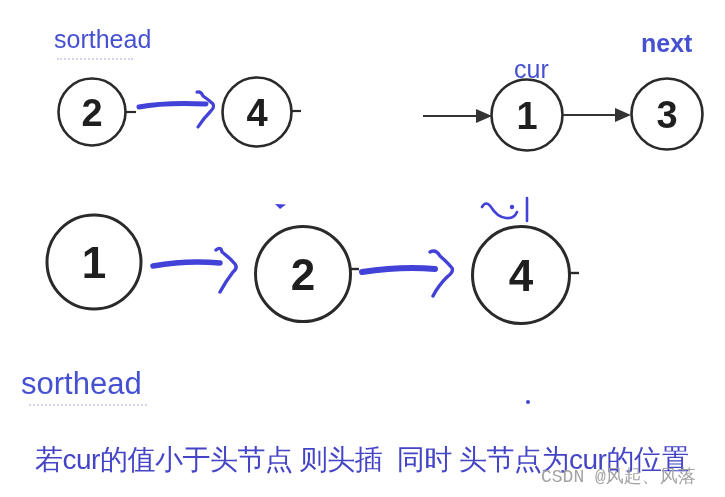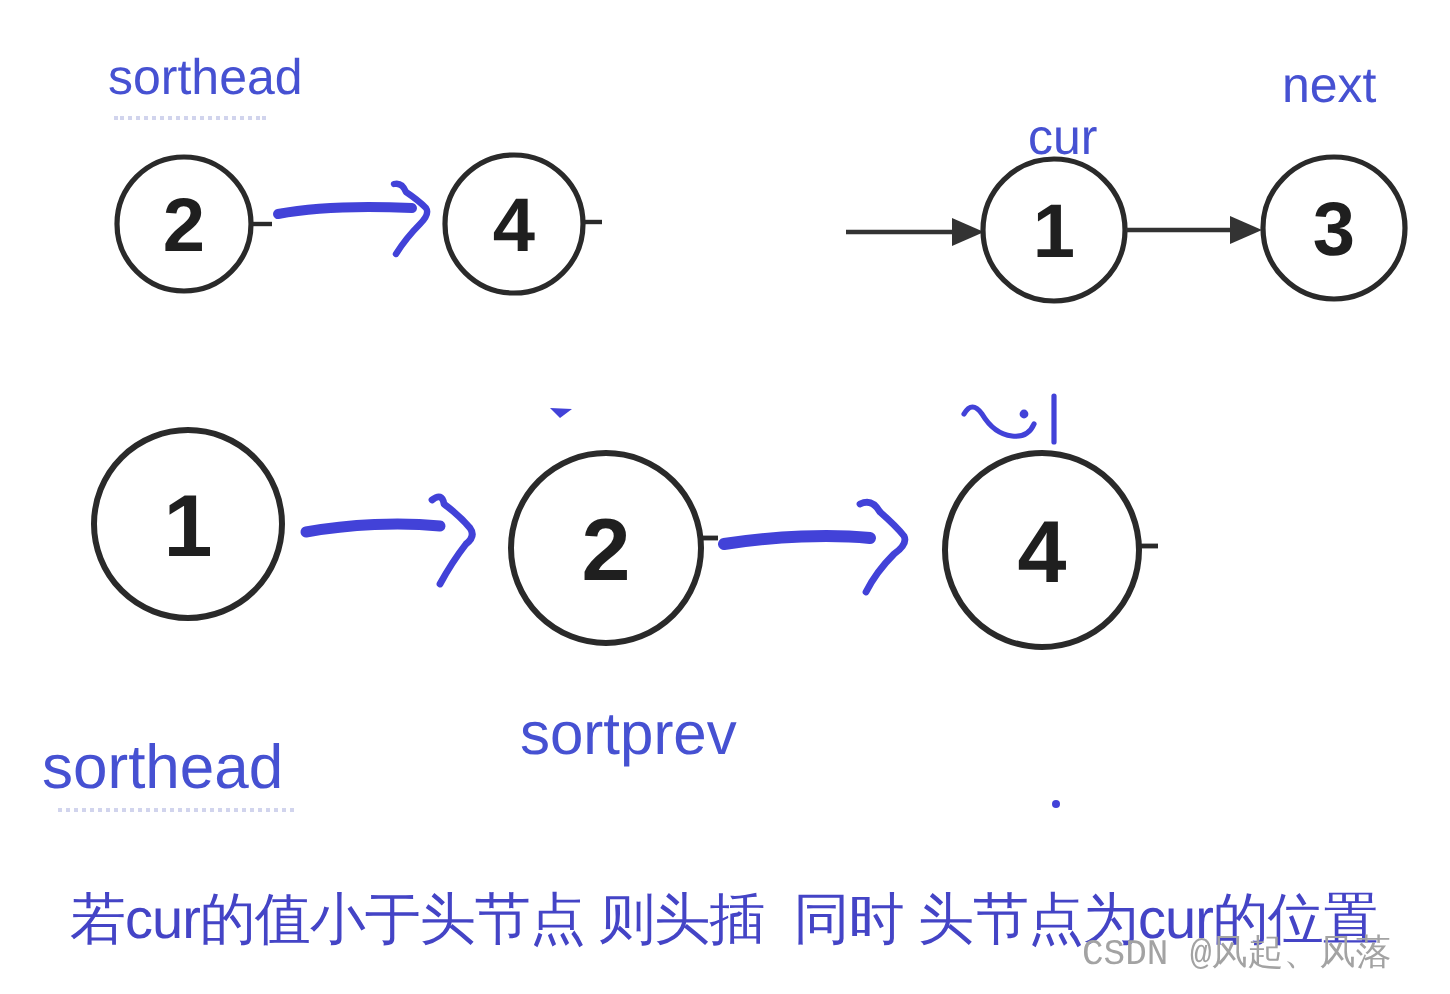--- a/index.html
+++ b/index.html
@@ -24,24 +24,23 @@
   .artifact-a{left:57px;top:58px;width:76px;}
   .artifact-b{left:29px;top:404px;width:118px;}
 </style>
 </head>
 <body>
 
 <div id="canvas">
 
   <div class="label lbl-sm" style="left:54px;top:27px;">sorthead</div>
   <div class="label lbl-sm" style="left:514px;top:24px;margin-top:33px;">cur</div>
-  <div class="label lbl-sm" style="left:641px;top:31px;">next</div>
+  <div class="label lbl-sm" style="left:641px;top:31px;font-weight:bold;">next</div>
 
   <div class="label lbl-lg" style="left:21px;top:368px;font-size:31px;">sorthead</div>
-  <div class="label lbl-lg" style="left:260px;top:353px;">sortprev</div>
 
   <div class="artifact artifact-a"></div>
   <div class="artifact artifact-b"></div>
 
   <svg width="725" height="497" viewBox="0 0 725 497">
 
     <circle class="circle" cx="92" cy="112" r="33.5" stroke-width="2.6"></circle>
     <text class="node-num fs-top" x="92" y="112" dy="0.36em">2</text>
     <path class="stub" stroke-width="2.2" d="M 126 112 L 136 112"></path>
 

